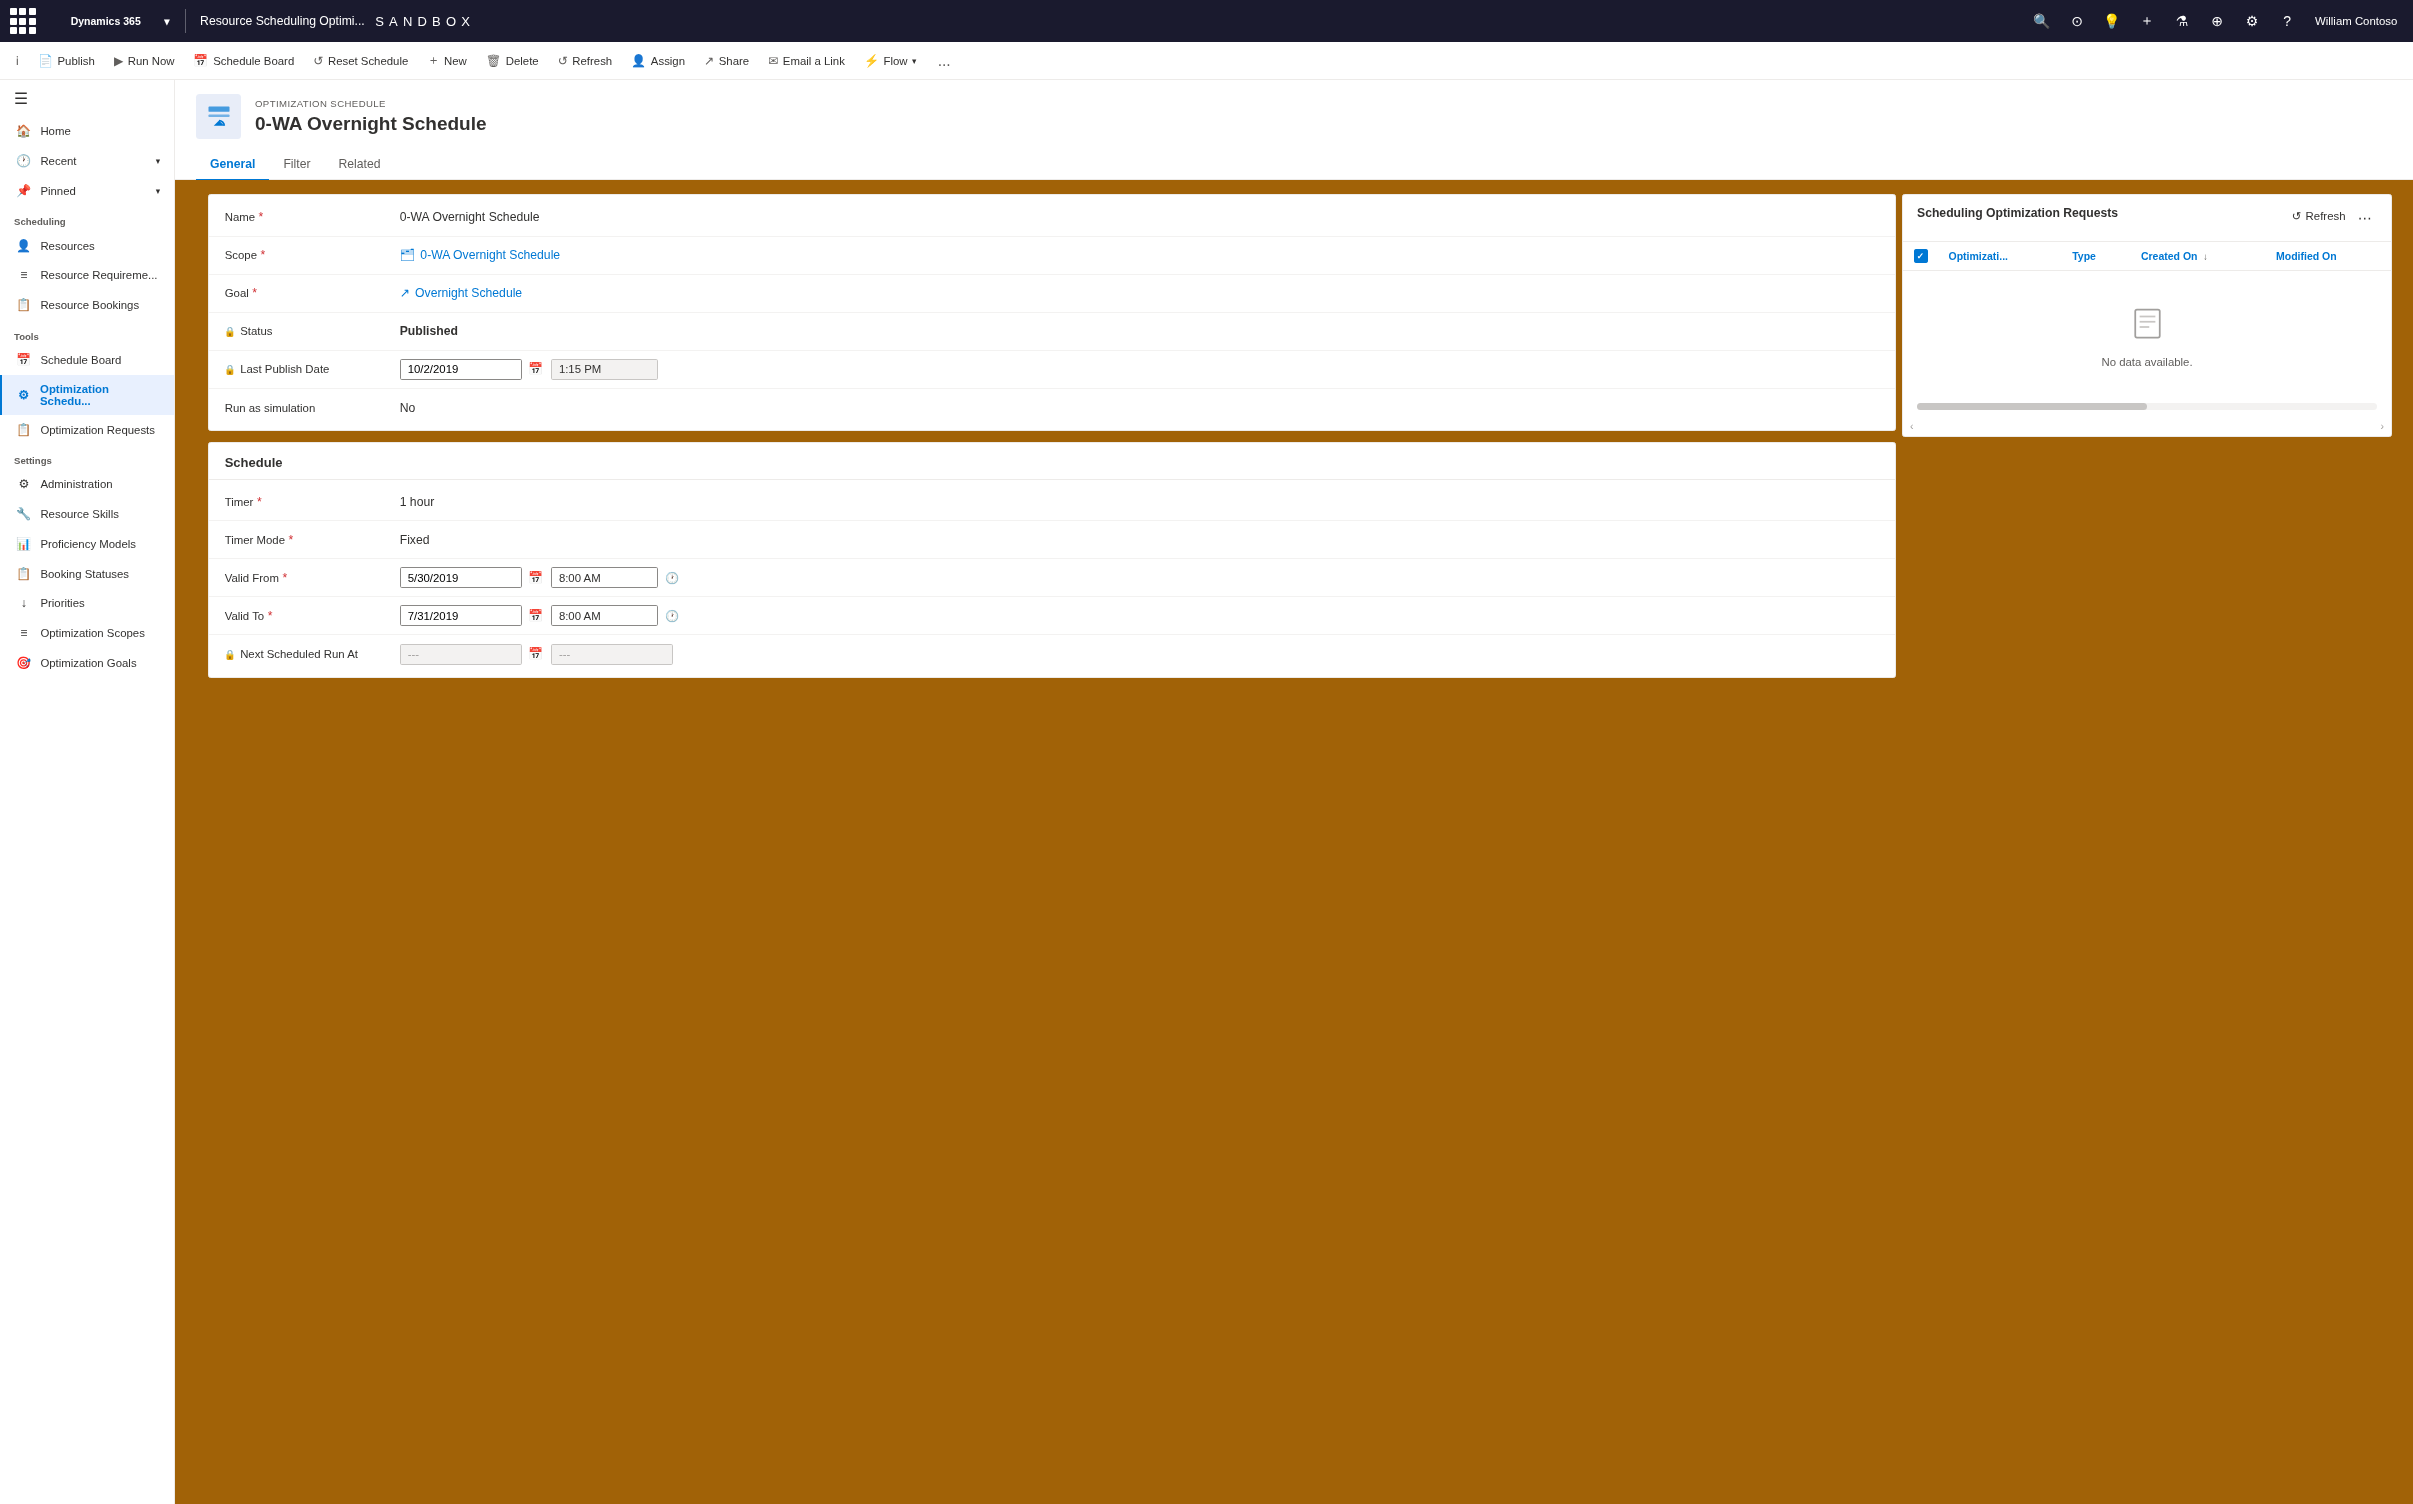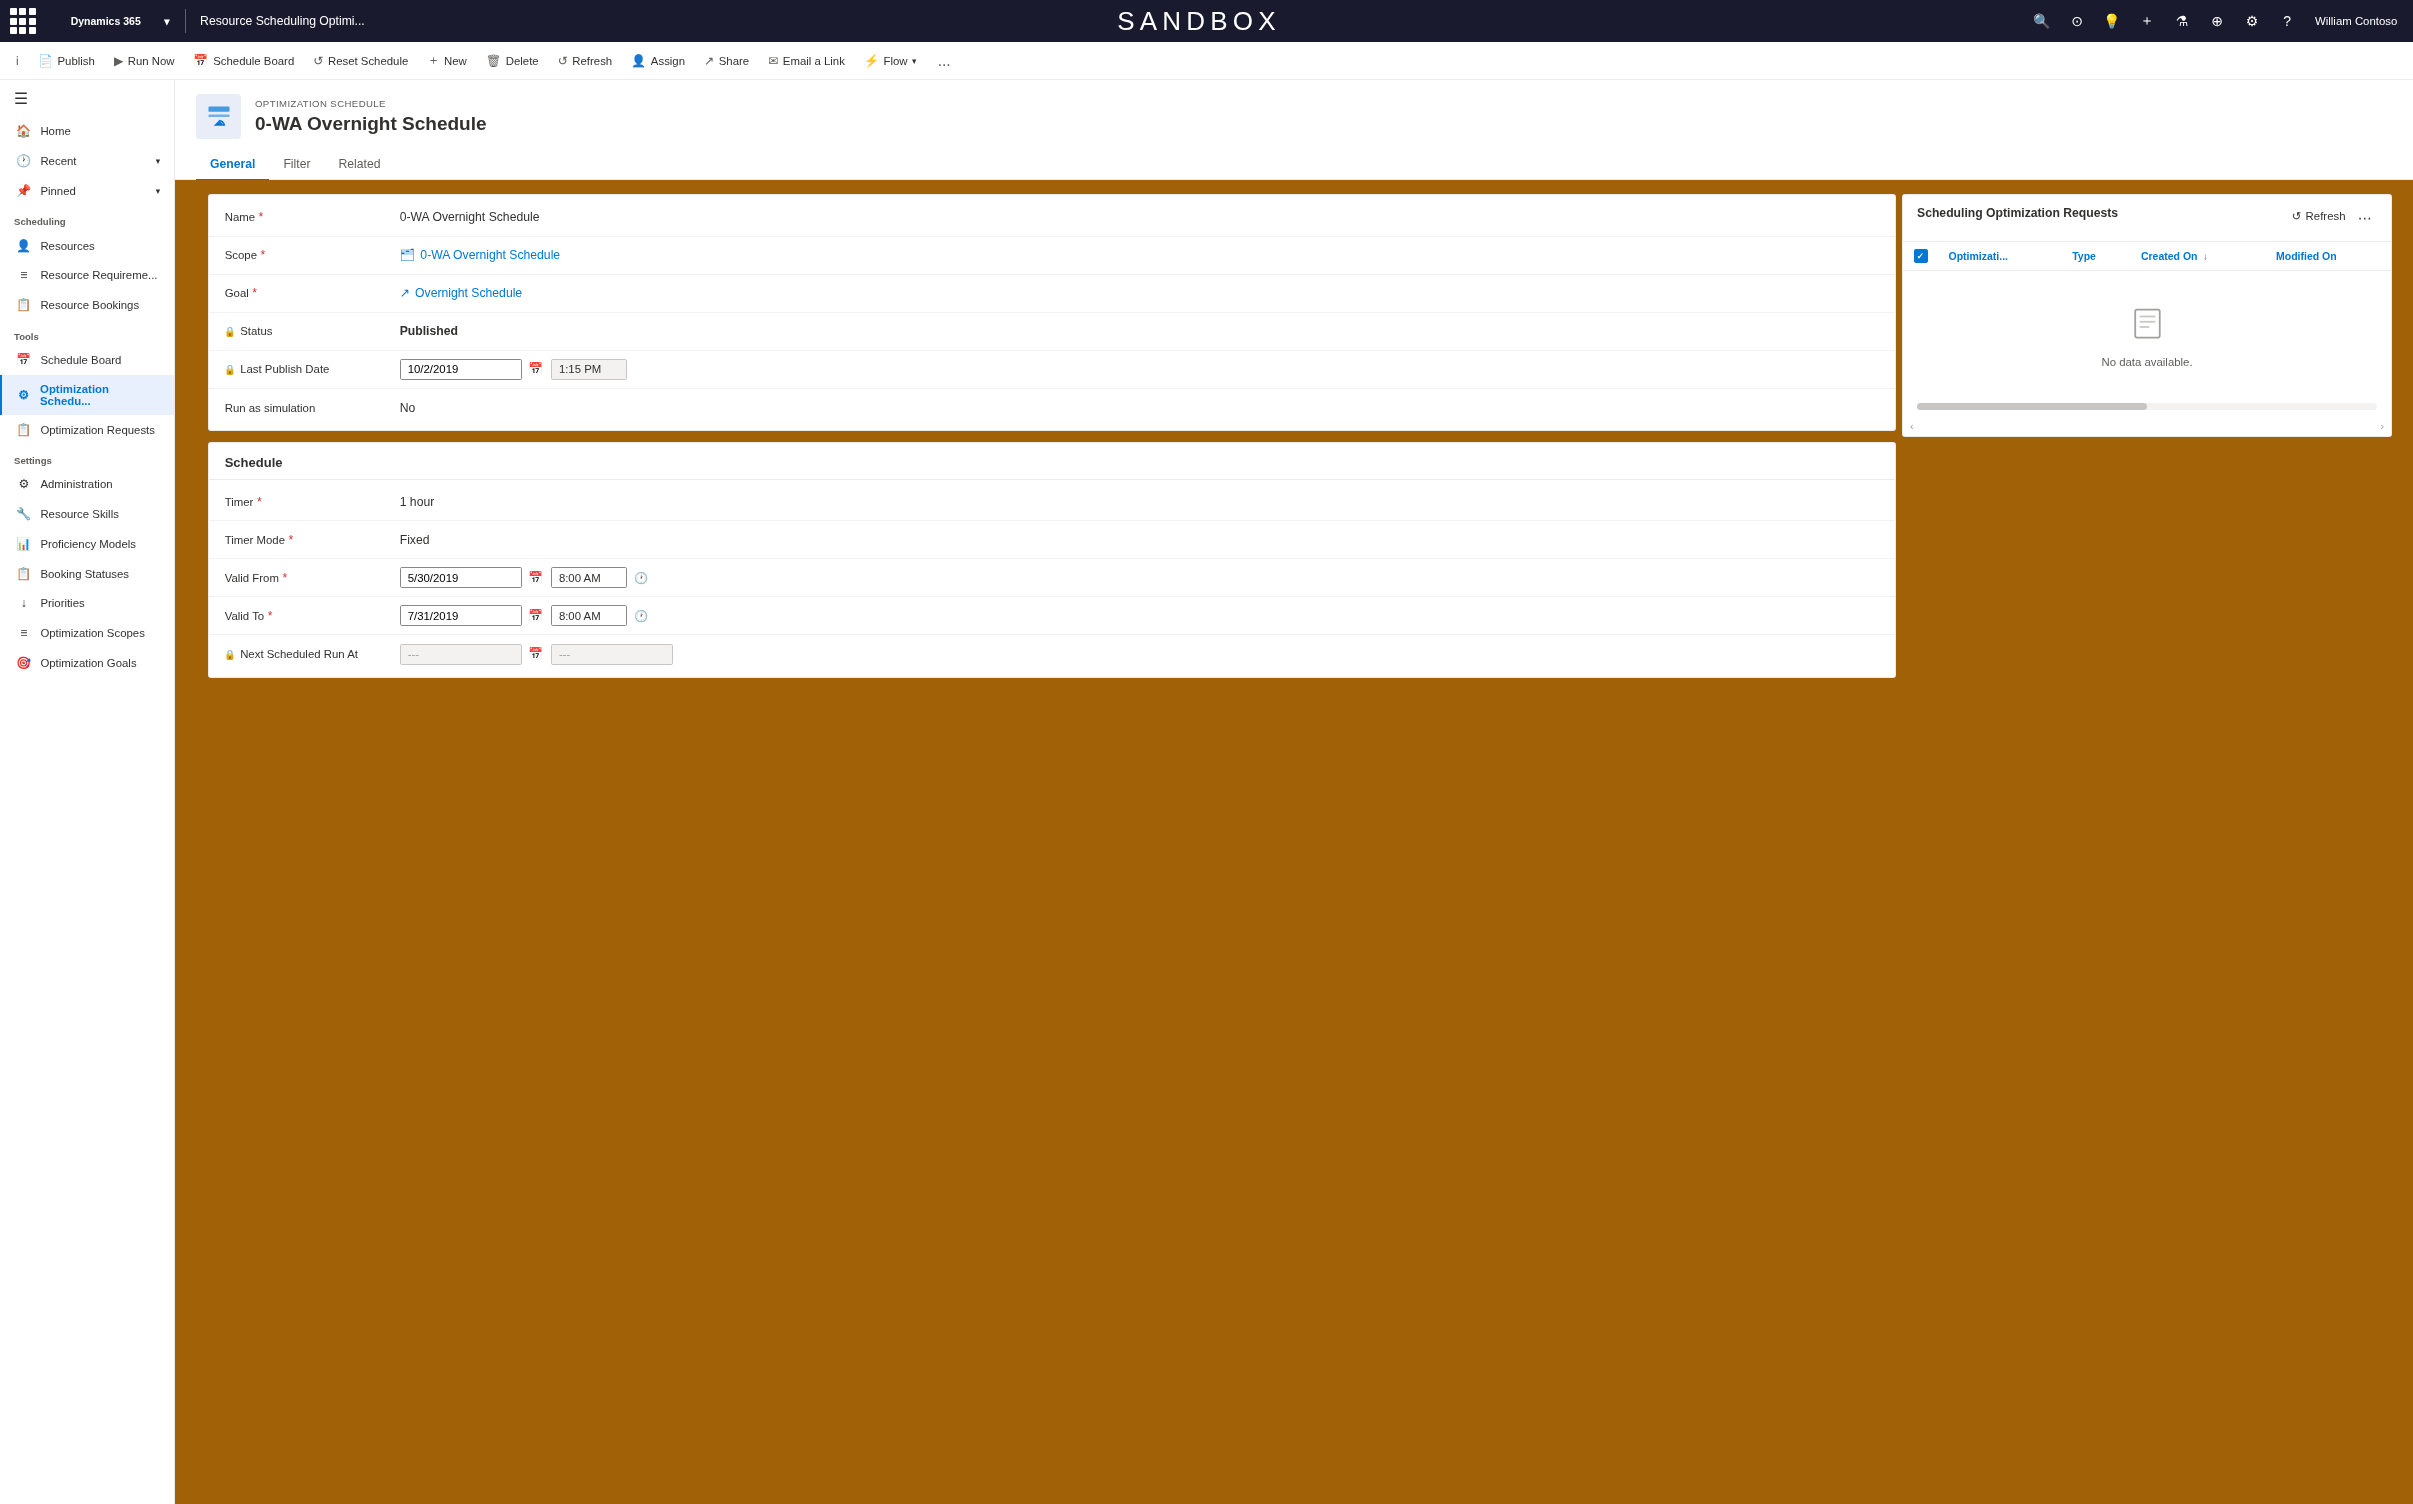--- a/index.html
+++ b/index.html
@@ -33,22 +33,21 @@
     .top-nav-divider { width: 0.9px; height: 24.5px; background: rgba(255,255,255,0.3); margin: 0 3.5px; }
 
     .top-nav-title {
       color: white; font-size: 12.2px; padding: 0 7px;
       flex: 0 0 auto; max-width: 245px;
       overflow: hidden; text-overflow: ellipsis; white-space: nowrap;
     }
 
     .top-nav-sandbox {
       flex: 1;
-      text-align: center;
-      font-size: 26px;
+      font-size: 13px;
       font-weight: 300;
       letter-spacing: 5.2px;
       color: white;
     }
 
     .top-nav-icons {
       display: flex; align-items: center; gap: 3.5px;
     }
     .top-nav-icon {
       width: 31.5px; height: 31.5px;
@@ -251,21 +250,21 @@
     .date-input {
       width: 122px;
       padding: 3.5px 7px;
       border: 0.9px solid #8a8886;
       border-radius: 1.7px;
       font-size: 11.4px;
       background: white;
     }
     .date-icon { color: #605e5c; font-size: 12.2px; }
     .time-input {
-      width: 76px;
+      width: 107px;
       padding: 3.5px 7px;
       border: 0.9px solid #c8c6c4;
       border-radius: 1.7px;
       font-size: 11.4px;
       background: #f3f2f1;
       color: #323130;
     }
     .time-icon { color: #a19f9d; font-size: 11.4px; }
     .dash-input {
       width: 122px;

